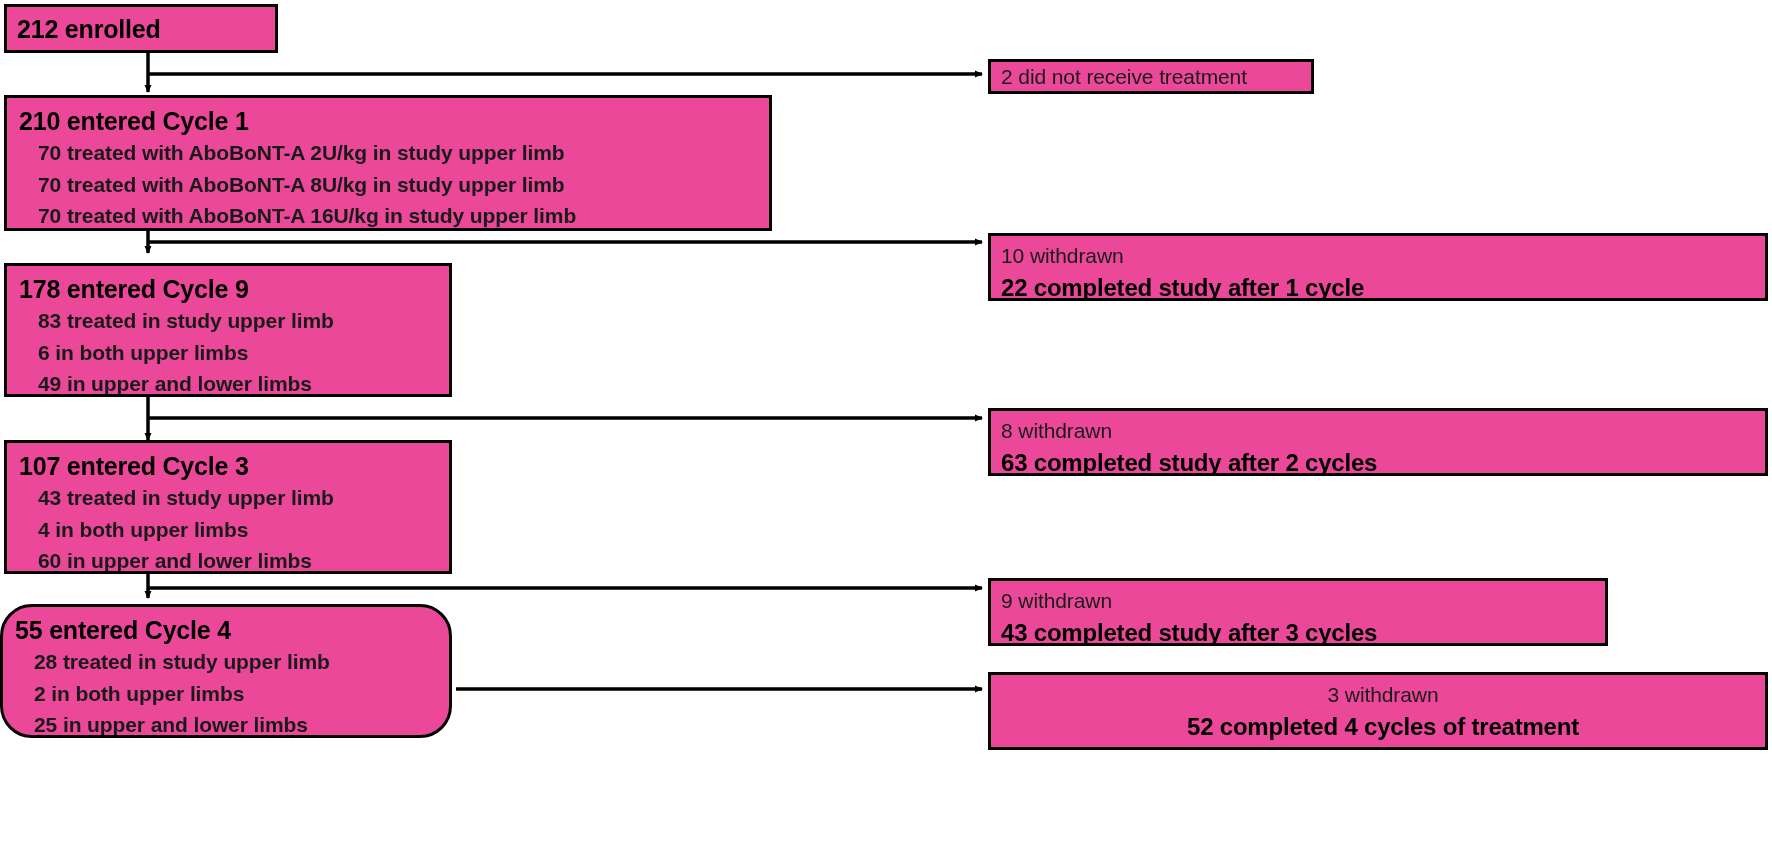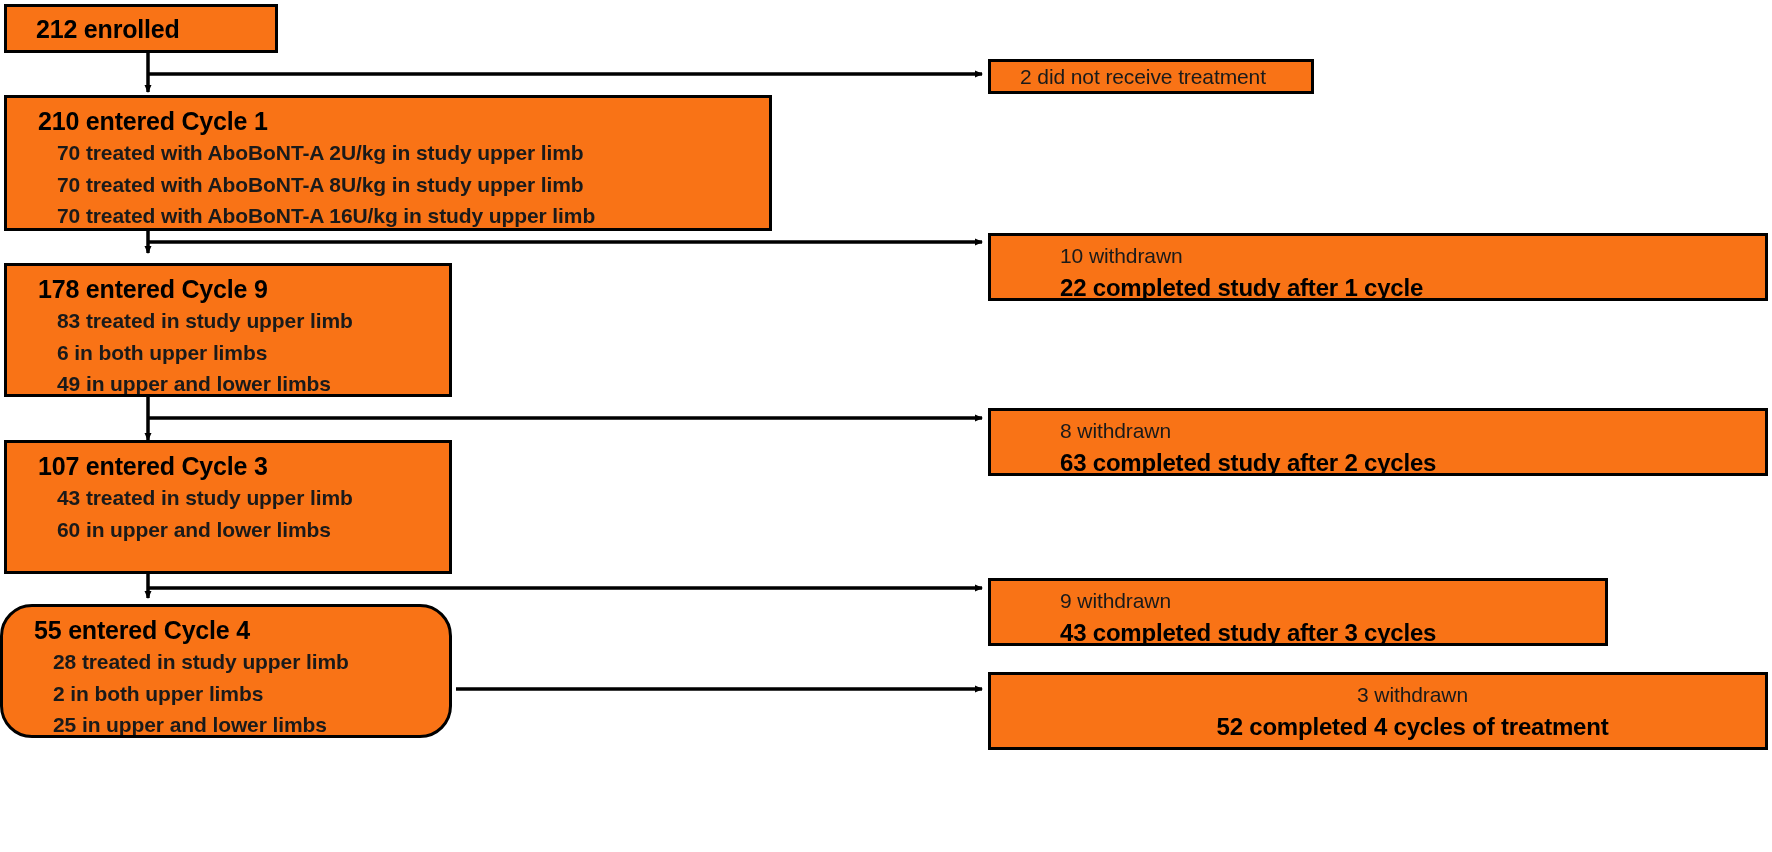--- a/index.html
+++ b/index.html
@@ -22,23 +22,22 @@
     position: absolute;
     left: 0;
     top: 0;
     width: 1772px;
     height: 852px;
   }
   .node-box {
     position: absolute;
     box-sizing: border-box;
     border: 3px solid #000000;
-    background: #f97316;
+    background: #ec4899;
     overflow: hidden;
-    padding-left: 19px;
   }
   .node-inner {
     padding: 7px 0 6px 12px;
   }
   .node-title {
     font-weight: bold;
     font-size: 25px;
     line-height: 1.28;
     color: #000000;
     white-space: nowrap;
@@ -63,21 +62,20 @@
   .side-line-bold {
     font-size: 24px;
     font-weight: bold;
     line-height: 1.42;
     color: #000000;
     white-space: nowrap;
     letter-spacing: -0.2px;
   }
   .side-inner {
     padding: 5px 0 5px 10px;
-    margin-left: 40px;
   }
   .single-line {
     display: flex;
     align-items: center;
     height: 100%;
     padding-left: 10px;
     box-sizing: border-box;
   }
 </style>
 </head>
@@ -147,20 +145,21 @@
       <div class="node-sub">83 treated in study upper limb</div>
       <div class="node-sub">6 in both upper limbs</div>
       <div class="node-sub">49 in upper and lower limbs</div>
     </div>
   </div>
 
   <div class="node-box" style="left:4px; top:440px; width:448px; height:134px;">
     <div class="node-inner">
       <div class="node-title">107 entered Cycle 3</div>
       <div class="node-sub">43 treated in study upper limb</div>
+      <div class="node-sub">4 in both upper limbs</div>
       <div class="node-sub">60 in upper and lower limbs</div>
     </div>
   </div>
 
   <div class="node-box" style="left:0; top:604px; width:452px; height:134px;border-radius:32px;">
     <div class="node-inner">
       <div class="node-title">55 entered Cycle 4</div>
       <div class="node-sub">28 treated in study upper limb</div>
       <div class="node-sub">2 in both upper limbs</div>
       <div class="node-sub">25 in upper and lower limbs</div>

